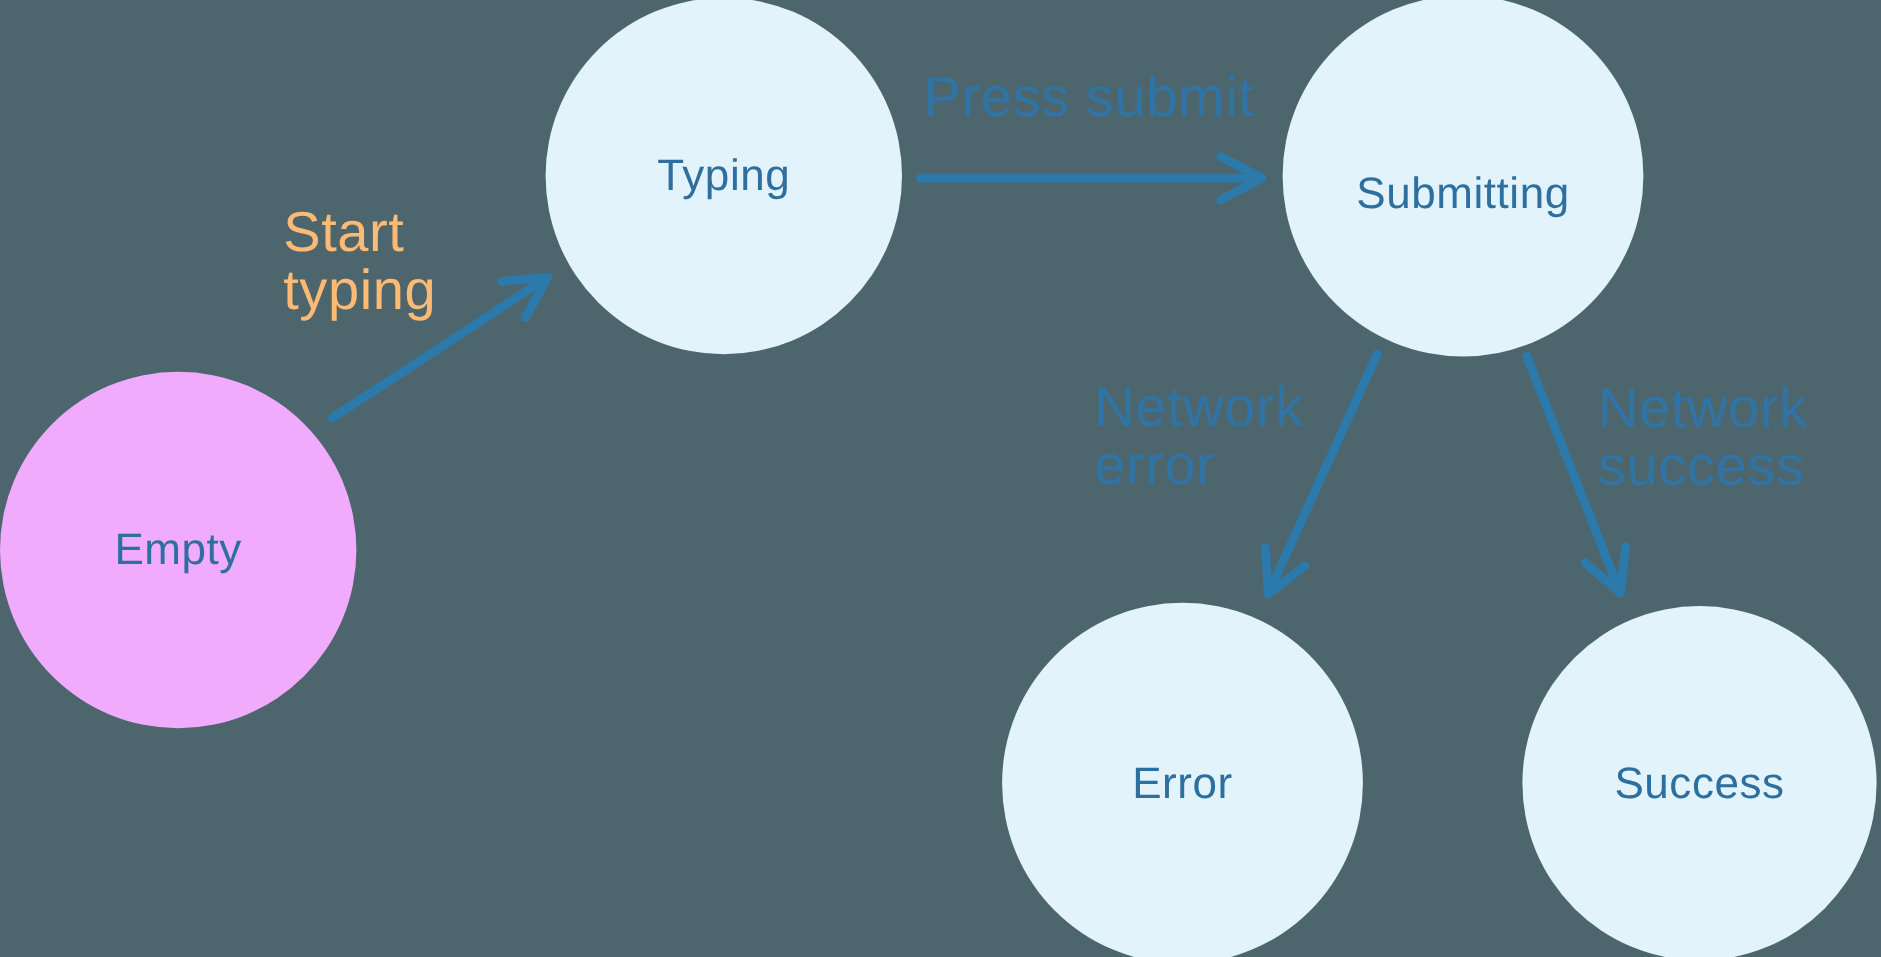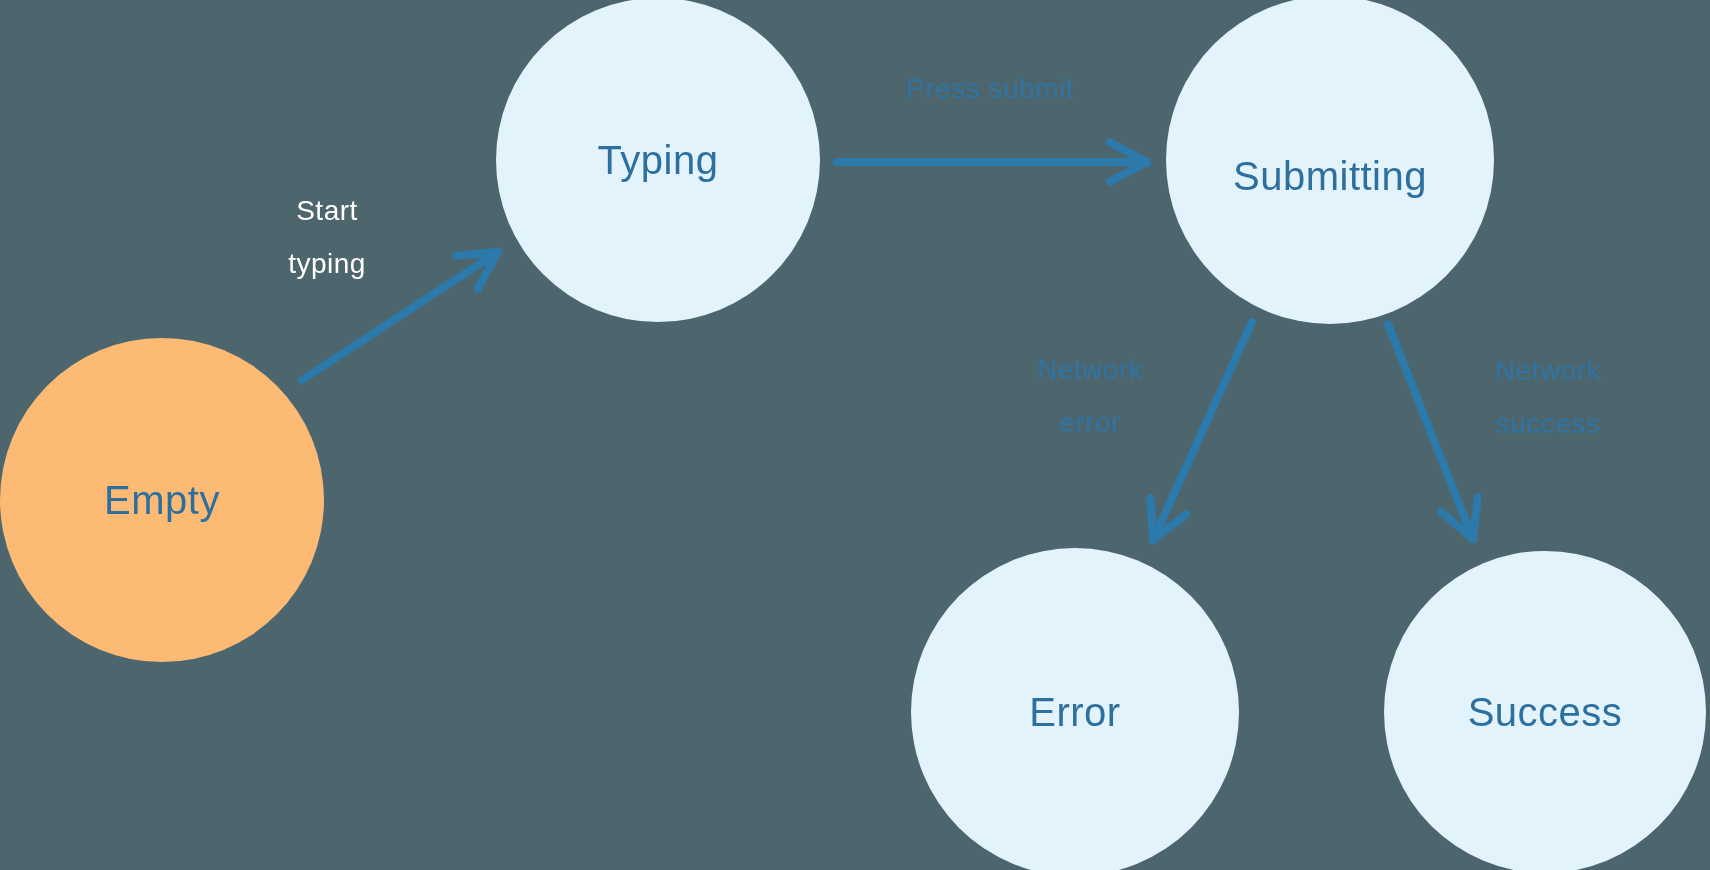--- a/index.html
+++ b/index.html
@@ -32,22 +32,21 @@
   }
   .node-label {
     font-size: 40px;
     font-weight: 500;
     letter-spacing: 0.5px;
     white-space: nowrap;
   }
   .edge-label {
     position: absolute;
     transform: translate(-50%, -50%);
-    text-align: center;
-    font-size: 28px;
+    font-size: 51px;
     font-weight: 500;
     letter-spacing: 0.5px;
     line-height: 53px;
     white-space: nowrap;
   }
 </style>
 </head>
 <body>
 
 <div class="stage">
@@ -67,38 +66,38 @@
         <line x1="1153" y1="540" x2="1150.380466217078" y2="498.0817695654966" stroke="#2B7AAB" stroke-width="8" stroke-linecap="round"></line>
         <line x1="1153" y1="540" x2="1186.2869633034118" y2="514.3879310863546" stroke="#2B7AAB" stroke-width="8" stroke-linecap="round"></line>
       </g>
       <g>
         <line x1="1388" y1="324" x2="1473" y2="539" stroke="#2B7AAB" stroke-width="8" stroke-linecap="round"></line>
         <line x1="1473" y1="539" x2="1441.0290269522966" y2="511.76295018943824" stroke="#2B7AAB" stroke-width="8" stroke-linecap="round"></line>
         <line x1="1473" y1="539" x2="1477.7025964131788" y2="497.2640971467639" stroke="#2B7AAB" stroke-width="8" stroke-linecap="round"></line>
       </g>
     </svg>
   <div id="nodes-layer">
-      <div class="node" style="left: 0px; top: 338px; width: 324px; height: 324px; background: #fdba74;">
+      <div class="node" style="left: 0px; top: 338px; width: 324px; height: 324px; background: #f0abfc;">
         <span class="node-label" style="color: rgb(45, 111, 158);">Empty</span>
       </div>
       <div class="node" style="left: 496px; top: -2px; width: 324px; height: 324px; background: rgb(227, 243, 252);">
         <span class="node-label" style="color: rgb(45, 111, 158);">Typing</span>
       </div>
       <div class="node" style="left: 1166px; top: -4px; width: 328px; height: 328px; background: rgb(227, 243, 252);">
         <span class="node-label" style="color: rgb(45, 111, 158); margin-top: 32px;">Submitting</span>
       </div>
       <div class="node" style="left: 911px; top: 548px; width: 328px; height: 328px; background: rgb(227, 243, 252);">
         <span class="node-label" style="color: rgb(45, 111, 158);">Error</span>
       </div>
       <div class="node" style="left: 1384px; top: 551px; width: 322px; height: 322px; background: rgb(227, 243, 252);">
         <span class="node-label" style="color: rgb(45, 111, 158);">Success</span>
       </div>
     </div>
   <div id="labels-layer">
-      <div class="edge-label" style="left: 327px; top: 237px; color: #ffffff;">
+      <div class="edge-label" style="left: 327px; top: 237px; color: #fdba74;">
         <div>Start</div>
         <div>typing</div>
       </div>
       <div class="edge-label" style="left: 990px; top: 88px; color: rgb(47, 116, 164);">
         <div>Press submit</div>
       </div>
       <div class="edge-label" style="left: 1090px; top: 396px; color: rgb(47, 116, 164);">
         <div>Network</div>
         <div>error</div>
       </div>

